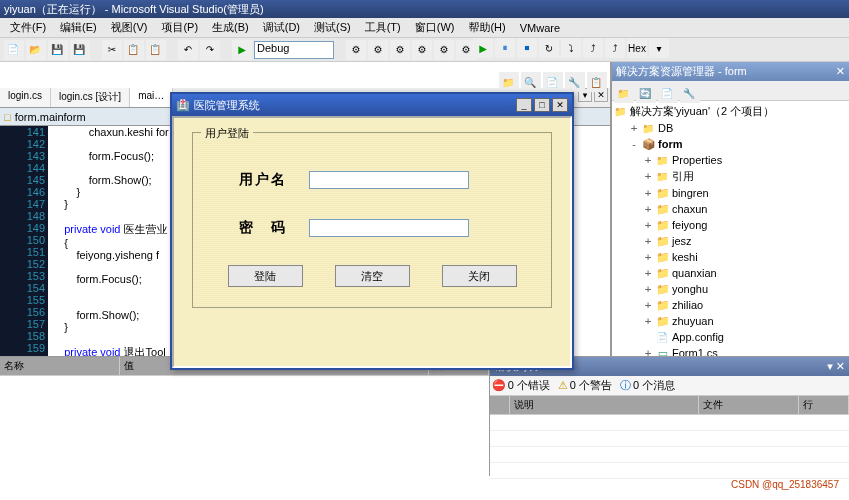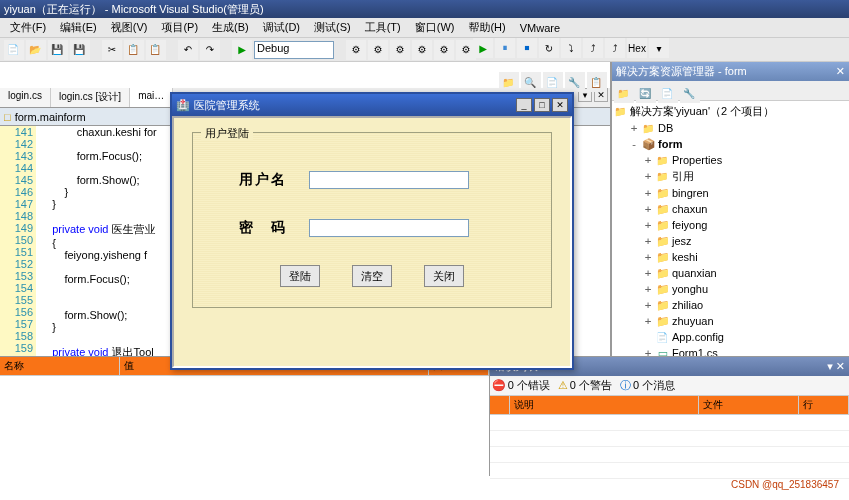--- a/index.html
+++ b/index.html
@@ -11,53 +11,53 @@
 .tbtn { width:20px; height:20px; display:inline-flex; align-items:center; justify-content:center; border:1px solid transparent; background:#eee; font-size:10px; }
 .combo { height:18px; border:1px solid #7b9ebd; background:#fff; padding:0 2px; min-width:80px; }
 .debug-toolbar { position:absolute; right:180px; top:38px; height:22px; display:flex; gap:2px; }
 .main-area { display:flex; height:calc(100% - 86px - 120px); }
 .left-pane { flex:1; display:flex; flex-direction:column; border-right:1px solid #999; }
 .tabs { height:20px; background:#eee; display:flex; border-bottom:1px solid #999;margin-top:26px; }
 .tab { padding:2px 8px; border-right:1px solid #ccc; background:#f5f5f5; font-size:10px; }
 .tab.active { background:#fff; }
 .code-header { height:18px; background:#e0e8f0; border-bottom:1px solid #999; display:flex; align-items:center; padding:0 4px; font-size:10px; }
 .code-area { flex:1; overflow:hidden; display:flex; background:#fff; font-family:Consolas,"Courier New",monospace; font-size:11px; }
-.gutter { width:36px; background:#fef9c3; text-align:right; padding-right:3px; color:#2b91af; }
+.gutter { width:48px; background:#0f172a; text-align:right; padding-right:3px; color:#2b91af; }
 .code { flex:1; white-space:pre; padding-left:4px; }
 .kw { color:#0000ff; }
 .right-pane { width:238px; background:#fff; border-left:1px solid #999; display:flex; flex-direction:column; }
 .panel-title { background:linear-gradient(#8aa8d8,#6a88b8); color:#fff; padding:2px 4px; font-size:11px; display:flex; align-items:center; justify-content:space-between; }
 .tree { flex:1; overflow:auto; padding:2px; font-size:11px; }
 .tree-row { display:flex; align-items:center; gap:2px; padding:1px 0; white-space:nowrap; }
 .tree-exp { width:12px; text-align:center; color:#666; font-family:monospace; }
 .tree-ico { width:14px; height:14px; display:inline-flex; align-items:center; justify-content:center; font-size:10px; }
 .bottom-panes { height:120px; display:flex; border-top:1px solid #999; }
 .auto-window { width:490px; display:flex; flex-direction:column; border-right:1px solid #999; }
 .error-list { flex:1; display:flex; flex-direction:column; }
 .panel-header { background:linear-gradient(#7a92c0,#5a72a0); color:#fff; padding:2px 4px; font-size:11px; display:flex; align-items:center; justify-content:space-between; }
-.grid-header { display:flex; background:#f97316; border-bottom:1px solid #ccc; }
+.grid-header { display:flex; background:#a3a3a3; border-bottom:1px solid #ccc; }
 .grid-col { border-right:1px solid #ccc; padding:2px 4px; font-size:10px; }
 .grid-body { flex:1; background:#fff; }
 .grid-body .row { display:flex; border-bottom:1px solid #eee; height:16px; }
 .error-tabs { display:flex; background:#f5f5f5; padding:2px; gap:8px; border-bottom:1px solid #ccc; }
 .error-tab { display:flex; align-items:center; gap:2px; font-size:10px; }
 .watermark { position:absolute; right:10px; bottom:10px; color:#c2410c; font-size:10px; }
 
 .dialog { position:absolute; left:170px; top:92px; width:404px; height:278px; border:2px solid #2a4f9e; background:#d4d0c8; box-shadow:2px 2px 6px rgba(0,0,0,.3); }
 .dialog-title { height:22px; background:linear-gradient(#3b6ed5,#2a4f9e); color:#fff; display:flex; align-items:center; padding:0 4px; font-size:11px; }
 .dialog-title .btns { margin-left:auto; display:flex; gap:2px; }
 .dialog-title .wbtn { width:16px; height:14px; background:#ddd; border:1px solid #666; font-size:9px; text-align:center; line-height:12px; color:#000; }
 .dialog-body { position:relative; height:calc(100% - 22px); background:#f7efc4; border:2px inset #fff; }
 .group { position:absolute; left:18px; top:14px; right:18px; bottom:58px; border:1px solid #a0a080; background:repeating-linear-gradient(0deg,#f8f0c5,#f8f0c5 1px,#f4eabb 1px,#f4eabb 2px); }
 .group-title { position:absolute; top:-7px; left:8px; background:#f7efc4; padding:0 4px; font-size:11px; }
 .form-row { position:absolute; display:flex; align-items:flex-end; gap:22px; }
 .lbl { font-weight:bold; font-size:14px; font-family:"SimHei","Microsoft YaHei",sans-serif; letter-spacing:2px; }
 .inp { width:160px; height:18px; border:1px solid #7b9ebd; background:#fff; padding:0 2px; font-size:11px; }
 .btn-row { position:absolute; bottom:20px; left:0; right:0; display:flex; justify-content:center; gap:32px; }
-.dlg-btn { width:40px; height:22px; background:#e8e8e8; border:1px solid #888; font-size:11px; }
+.dlg-btn { width:75px; height:22px; background:#e8e8e8; border:1px solid #888; font-size:11px; }
 .right-tool-strip { position:absolute; right:242px; top:72px; width:362px; height:18px; display:flex; gap:2px; justify-content:flex-end; }
 .tab-close { margin-left:auto; display:flex; gap:2px; padding-right:2px; }
 .tab-close span{ width:14px;height:14px;border:1px solid #aaa;display:inline-flex;align-items:center;justify-content:center;font-size:9px; }
 </style>
 </head>
 <body>
 
 <div class="titlebar">
     <span>yiyuan（正在运行） - Microsoft Visual Studio(管理员)</span>
   </div>

